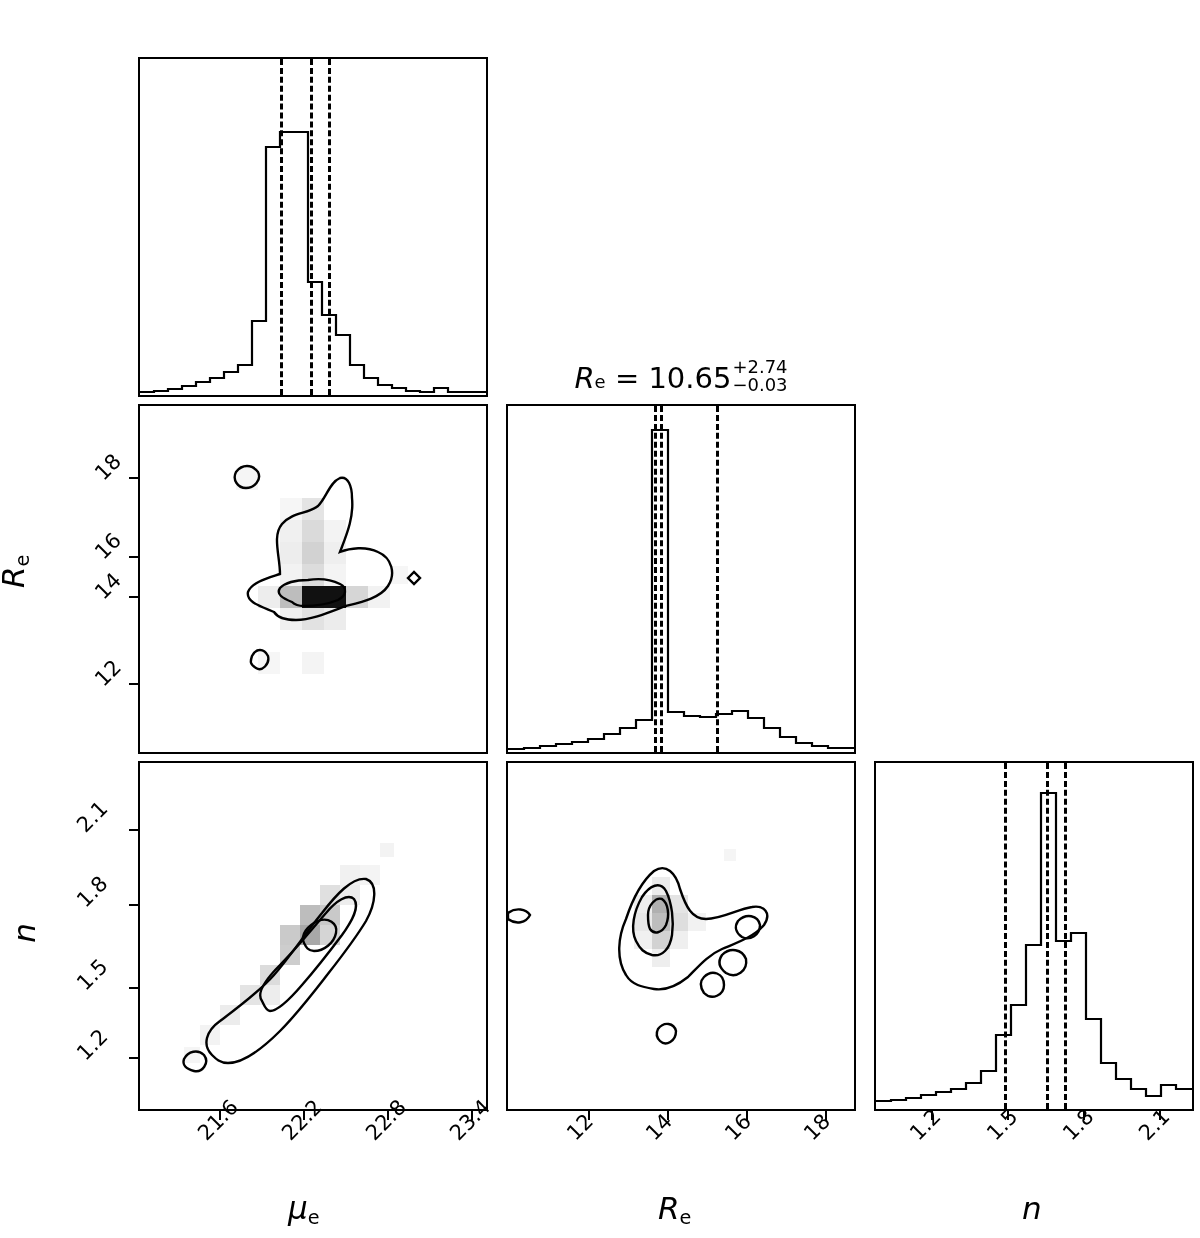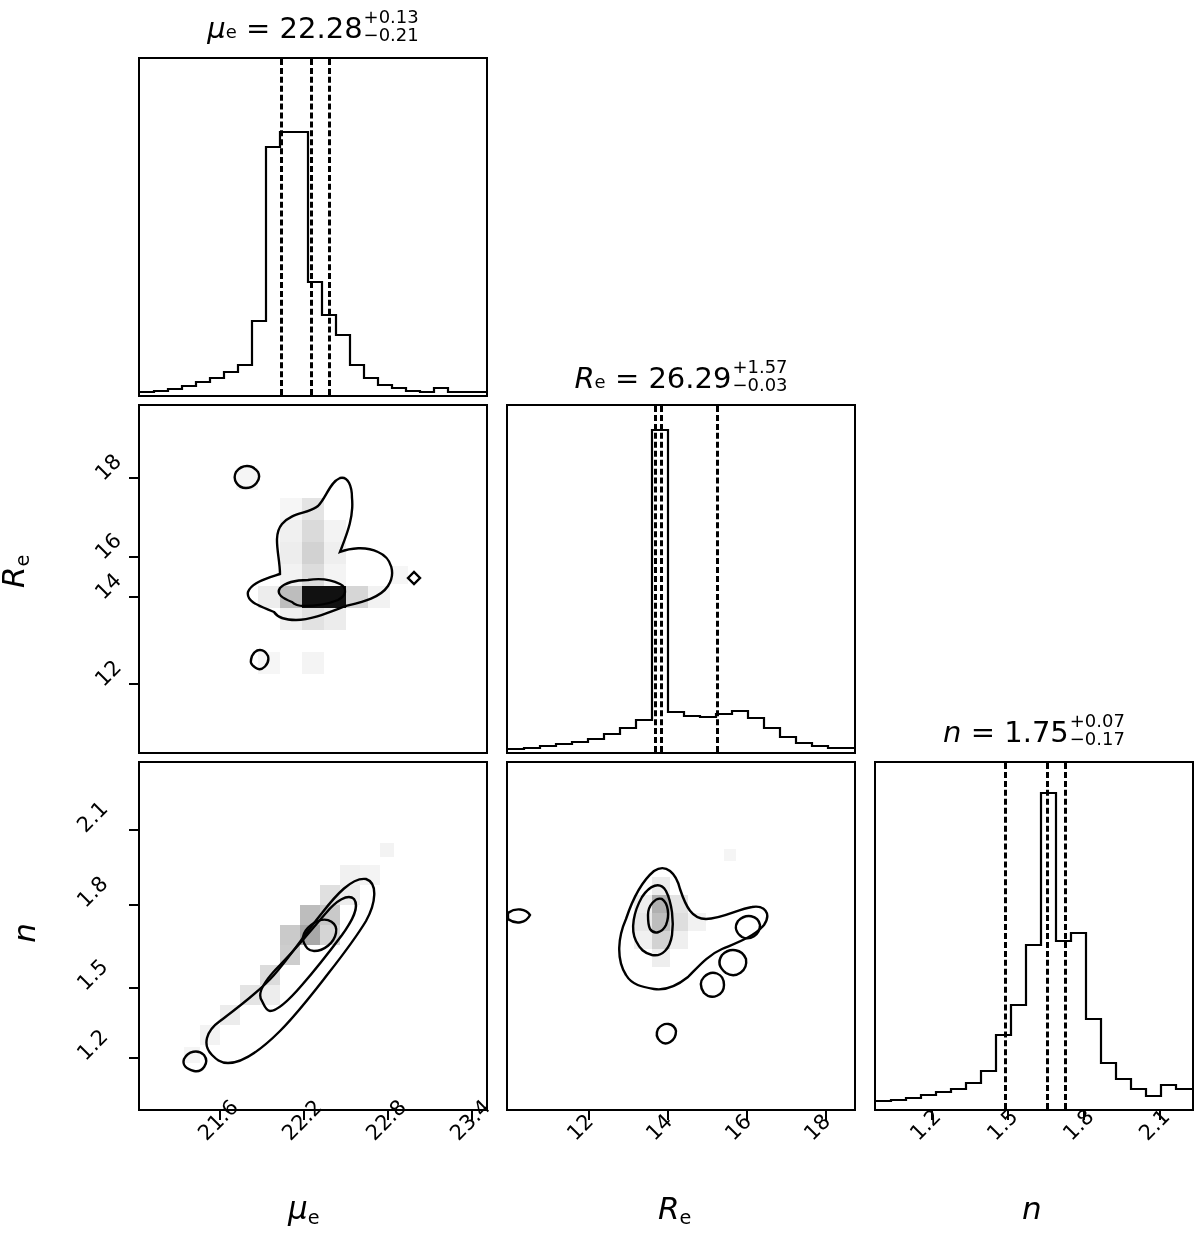--- a/index.html
+++ b/index.html
@@ -27,36 +27,33 @@
 
   .dash{position:absolute;width:0;border-left:3px dashed #000;}
   svg{display:block;}
   .tickmark{position:absolute;background:#000;}
 </style>
 </head>
 <body>
 
 <div id="corner">
 
-  <div class="title" style="left:138px;top:8px;width:350px;">
-    <span class="sym">μ</span><span class="sub">e</span><span> = </span><span>22.28</span><span class="supsub"><span>+0.13</span><span>−0.21</span></span>
-  </div>
 
   <div class="panel framed" style="left:138px;top:57px;width:350px;height:340px;">
     <svg width="346" height="336" viewBox="0 0 346 336">
 
       <polyline fill="none" stroke="#000" stroke-width="2.2" points="0,333 14,333 14,332 28,332 28,330 42,330 42,327 56,327 56,323 70,323 70,319 84,319 84,313 98,313 98,306 112,306 112,262 126,262 126,88 140,88 140,73 154,73 154,73 168,73 168,223 182,223 182,256 196,256 196,276 210,276 210,306 224,306 224,319 238,319 238,326 252,326 252,329 266,329 266,332 280,332 280,333 294,333 294,329 308,329 308,333 322,333 322,333 346,333"></polyline>
     </svg>
     <div class="dash" style="left:140px;top:0;height:336px;"></div>
     <div class="dash" style="left:170px;top:0;height:336px;"></div>
     <div class="dash" style="left:188px;top:0;height:336px;"></div>
   </div>
 
   <div class="title" style="left:506px;top:358px;width:350px;">
-    <span class="sym">R</span><span class="sub">e</span><span> = </span><span>26.29</span><span class="supsub"><span>+1.57</span><span>−0.03</span></span>
+    <span class="sym">R</span><span class="sub">e</span><span> = </span><span>10.65</span><span class="supsub"><span>+2.74</span><span>−0.03</span></span>
   </div>
 
   <div class="panel framed" style="left:138px;top:404px;width:350px;height:350px;">
     <svg width="346" height="346" viewBox="0 0 346 346">
       <g>
         <rect x="140" y="158" width="22" height="22" fill="#f2f2f2"></rect>
         <rect x="162" y="158" width="22" height="22" fill="#dcdcdc"></rect>
         <rect x="184" y="158" width="22" height="22" fill="#f4f4f4"></rect>
         <rect x="140" y="136" width="22" height="22" fill="#ededed"></rect>
         <rect x="162" y="136" width="22" height="22" fill="#d2d2d2"></rect>
@@ -92,23 +89,20 @@
 
   <div class="panel framed" style="left:506px;top:404px;width:350px;height:350px;">
     <svg width="346" height="346" viewBox="0 0 346 346">
       <polyline fill="none" stroke="#000" stroke-width="2.2" points="0,343 16,343 16,342 32,342 32,340 48,340 48,338 64,338 64,336 80,336 80,333 96,333 96,328 112,328 112,322 128,322 128,314 144,314 144,24 160,24 160,306 176,306 176,310 192,310 192,311 208,311 208,308 224,308 224,305 240,305 240,312 256,312 256,322 272,322 272,331 288,331 288,337 304,337 304,340 320,340 320,342 346,342"></polyline>
     </svg>
     <div class="dash" style="left:146px;top:0;height:346px;"></div>
     <div class="dash" style="left:152px;top:0;height:346px;"></div>
     <div class="dash" style="left:208px;top:0;height:346px;"></div>
   </div>
 
-  <div class="title" style="left:874px;top:712px;width:320px;">
-    <span class="sym">n</span><span> = </span><span>1.75</span><span class="supsub"><span>+0.07</span><span>−0.17</span></span>
-  </div>
 
   <div class="panel framed" style="left:138px;top:761px;width:350px;height:350px;">
     <svg width="346" height="346" viewBox="0 0 346 346">
       <g>
         <rect x="60" y="262" width="20" height="20" fill="#f3f3f3"></rect>
         <rect x="80" y="242" width="20" height="20" fill="#ececec"></rect>
         <rect x="100" y="222" width="20" height="20" fill="#e4e4e4"></rect>
         <rect x="120" y="202" width="20" height="20" fill="#dcdcdc"></rect>
         <rect x="140" y="182" width="20" height="20" fill="#cdcdcd"></rect>
         <rect x="140" y="162" width="20" height="20" fill="#cacaca"></rect>

